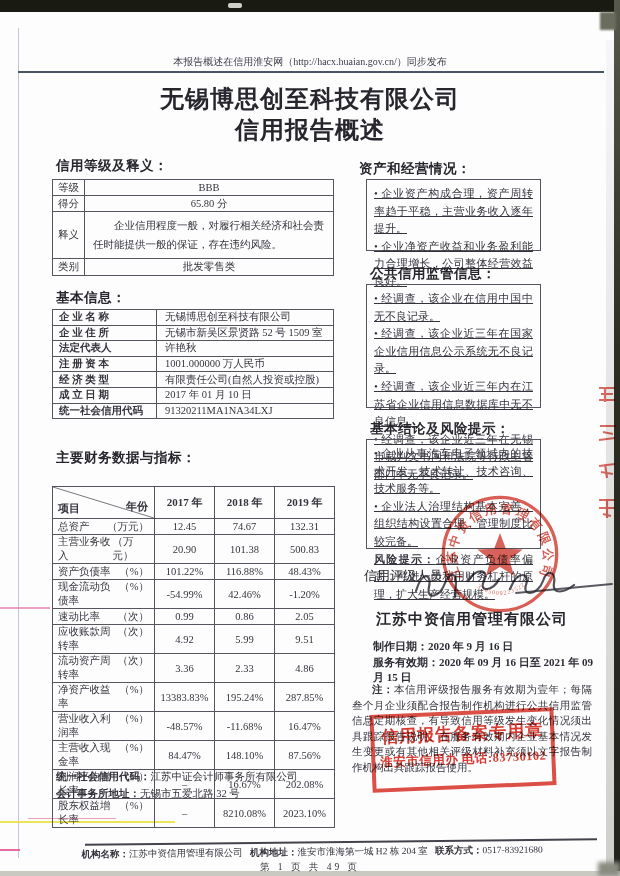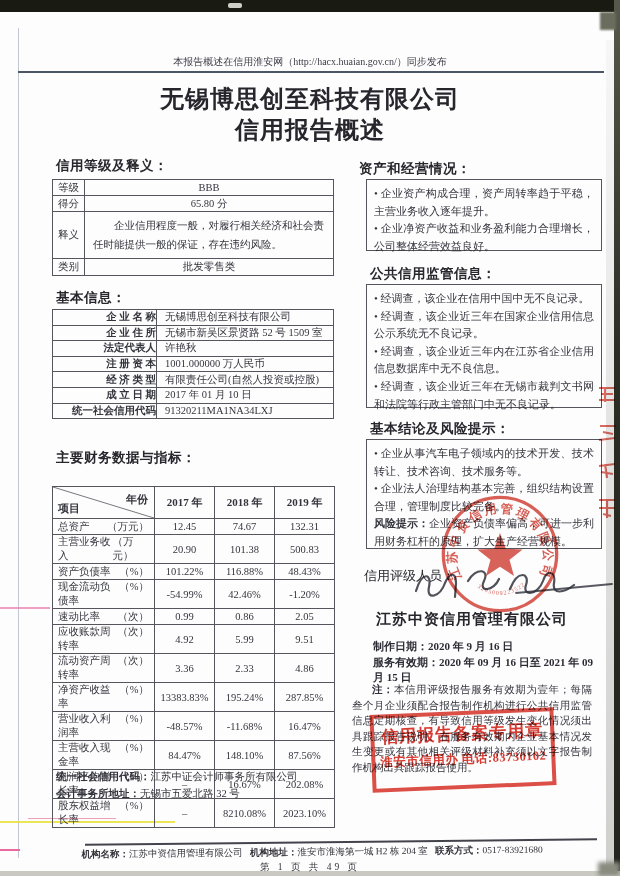--- a/index.html
+++ b/index.html
@@ -29,37 +29,37 @@
   
   .sec-h { position:absolute; font-size:13.5px; font-weight:bold; color:#26262c; letter-spacing:.5px; }
 
   
   table { border-collapse:collapse; }
   td,th { border:1px solid #55555e; font-size:10.5px; color:#34343d; font-weight:normal; }
   .tbl { position:absolute; left:52px; width:282px; table-layout:fixed; }
   .rating td.lab { width:32px; text-align:center; }
   .rating td.val { text-align:center; }
   .rating .expl { text-align:left; padding:4px 8px; text-indent:2em; line-height:19px; }
-  .basic td.lab { width:104px; font-weight:600; padding-left:6px; height:15.6px;text-align:right; }
+  .basic td.lab { width:104px; font-weight:600; padding-left:6px; height:15.6px; }
   .basic td.val { padding-left:8px; }
   .fin td { height:16px; text-align:center; }
   .fin .hrow td { height:32px; font-weight:bold; font-size:11px; }
   .fin td.item { text-align:left; padding:0 5px; }
   .fin td.item .cellflex { display:flex; justify-content:space-between; }
   .fin col.c0 { width:102px; } .fin col.cy { width:60px; }
   .diag { position:relative; padding:0; }
   .diag svg { position:absolute; left:0; top:0; width:100%; height:100%; }
-  .diag .yr { position:absolute; right:6px; top:5px; font-weight:bold; font-size:11px; }
+  .diag .yr { position:absolute; right:6px; top:12px; font-weight:bold; font-size:11px; }
   .diag .it { position:absolute; left:5px; bottom:2px; font-weight:bold; font-size:11px; }
 
   .acct-line { position:absolute; left:56px; width:300px; font-size:10.5px; }
   .acct-line b { font-weight:bold; }
 
   
-  .rbox { position:absolute; left:366px; width:236px; border:1px solid #55555e; padding:5px 7px; font-size:11px; line-height:17.6px; text-align:justify; color:#34343d; }
+  .rbox { position:absolute; left:366px; width:175px; border:1px solid #55555e; padding:5px 7px; font-size:11px; line-height:17.6px; text-align:justify; color:#34343d;text-decoration:underline; }
   .rbox p { margin:0; }
 
   .sign-line { position:absolute; left:364px; top:567px; font-size:13px; font-weight:normal; color:#26262c; }
   .co-name { position:absolute; left:352px; top:610px; width:240px; text-align:center; font-size:15px; font-weight:bold; color:#26262c; letter-spacing:1px; }
   .date-line { position:absolute; left:373px; width:230px; font-size:11px; font-weight:600; color:#2c2c34; }
   .note-p { position:absolute; left:352px; top:682px; width:240px; font-size:10.5px; line-height:15.5px; text-align:justify; text-indent:20px; color:#34343d; }
   .note-p b { font-weight:bold; }
 
   
   .ft-rule { position:absolute; left:85px; top:841px; width:512px; height:1.5px; background:#43434c; transform:rotate(-0.6deg); }

